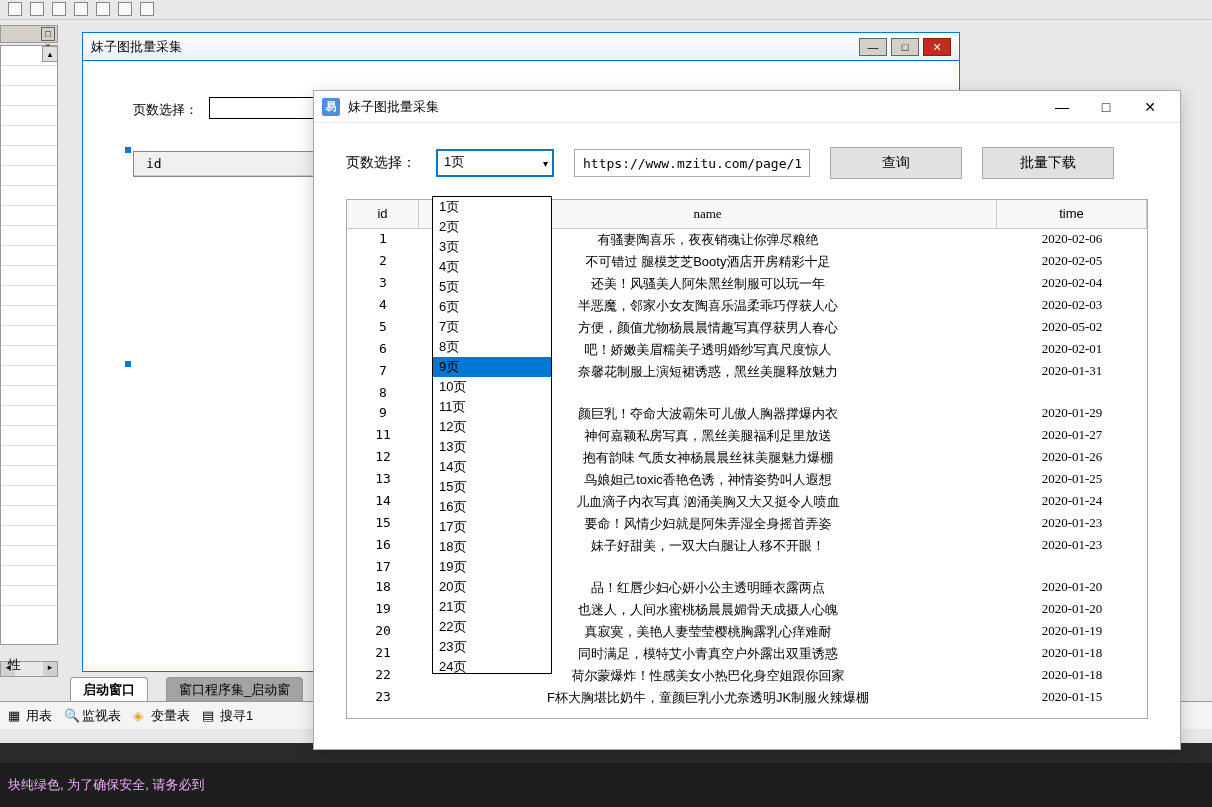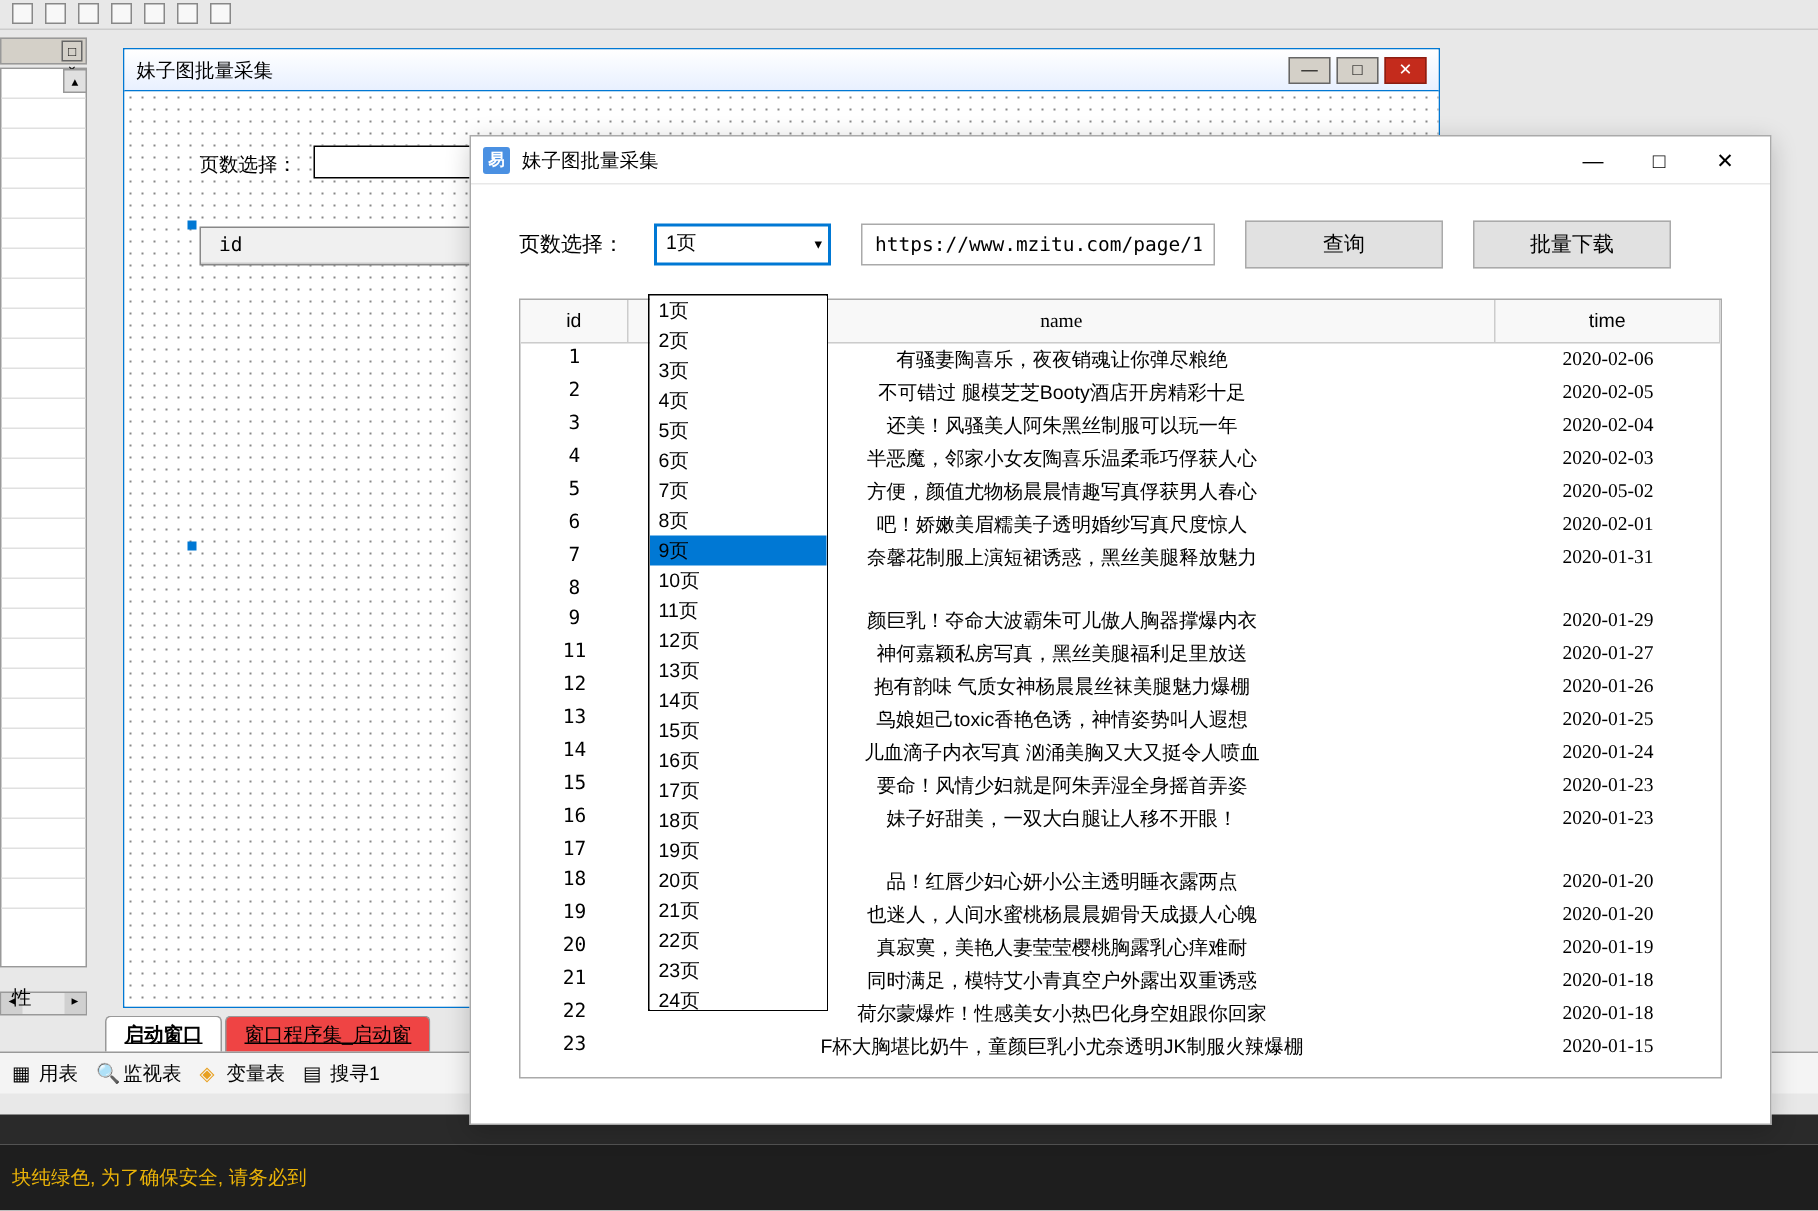--- a/index.html
+++ b/index.html
@@ -67,29 +67,29 @@
     .th-name { flex: 1; font-family: Liberation Serif, serif; }
     .th-time { width: 150px; }
     .table-body { }
     .tr { display: flex; font-size: 13px; }
     .td { padding: 2px 4px; text-align: center; white-space: nowrap; overflow: hidden; }
     .td-id { width: 72px; font-family: monospace; }
     .td-name { flex: 1; }
     .td-time { width: 150px; font-family: Liberation Serif, serif; }
     
     
-    .bottom-tabs { position: absolute; left: 70px; bottom: 105px; display: flex; gap: 2px; text-decoration: underline; }
-    .tab { padding: 3px 12px; border: 1px solid #999; border-bottom: none; background: #ef4444; font-size: 13px; border-radius: 4px 4px 0 0; }
+    .bottom-tabs { position: absolute; left: 70px; bottom: 105px; display: flex; gap: 18px; }
+    .tab { padding: 3px 12px; border: 1px solid #999; border-bottom: none; background: #a3a3a3; font-size: 13px; border-radius: 4px 4px 0 0; }
     .tab.active { background: #fff; font-weight: bold; }
     
     .bottom-toolbar { position: absolute; left: 0; bottom: 78px; width: 100%; height: 28px; border-top: 1px solid #999; background: #f4f4f4; display: flex; align-items: center; padding: 0 8px; gap: 12px; font-size: 13px; }
     .bottom-toolbar span { display: flex; align-items: center; gap: 4px; }
     .tool-icon { width: 14px; height: 14px; display: inline-block; }
     
-    .footer-bar { position: absolute; left: 0; bottom: 0; width: 100%; height: 44px; background: #1e1e1e; color: #eab308; font-size: 13px; padding: 4px 8px; display: flex; align-items: center; }
+    .footer-bar { position: absolute; left: 0; bottom: 0; width: 100%; height: 44px; background: #1e1e1e; color: #f0abfc; font-size: 13px; padding: 4px 8px; display: flex; align-items: center; }
     .footer-bar2 { position: absolute; left: 0; bottom: 44px; width: 100%; height: 20px; background: #2a2a2a; color: #aaa; font-size: 12px; padding: 2px 8px; }
     
     .prop-label { position: absolute; left: 8px; top: 656px; font-size: 13px; }
     .scroll-h { position: absolute; left: 0; top: 636px; width: 58px; height: 16px; background: #e8e8e8; border: 1px solid #999; display: flex; justify-content: space-between; }
     .scroll-h span { width: 14px; font-size: 9px; text-align: center; background: #d0d0d0; }
   </style>
 </head>
 <body>
 
 <div class="ide-bg">

